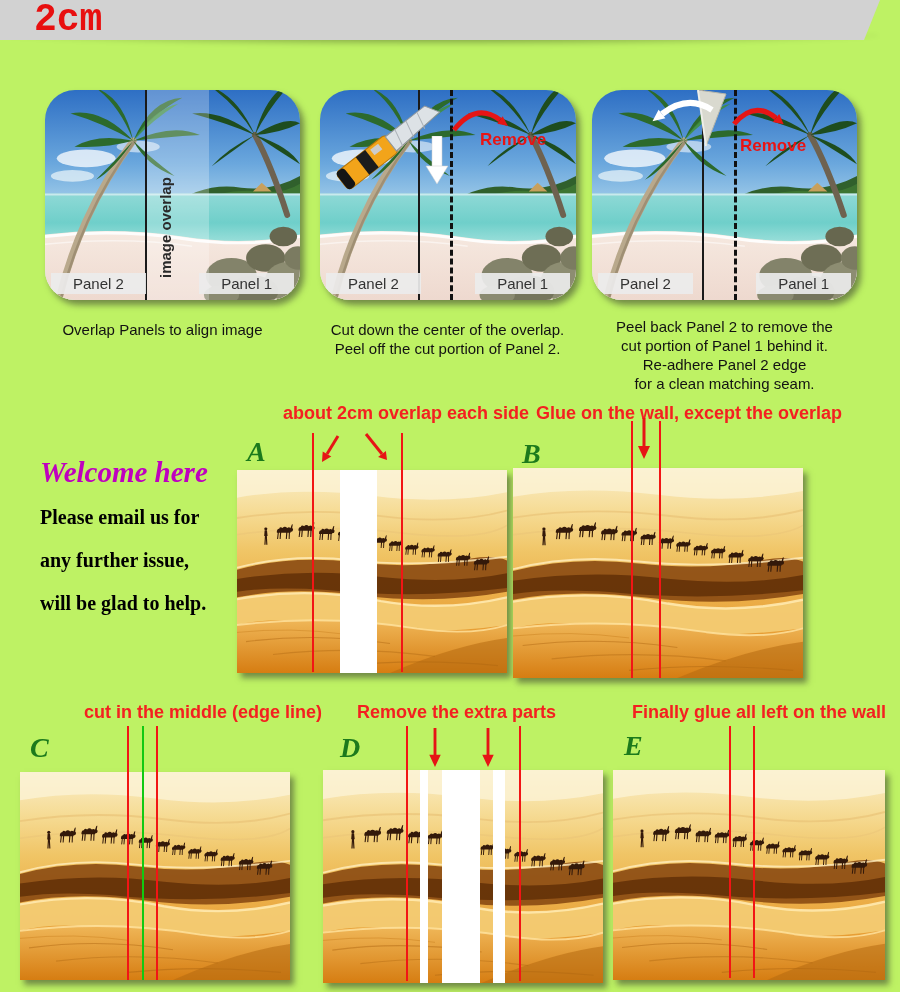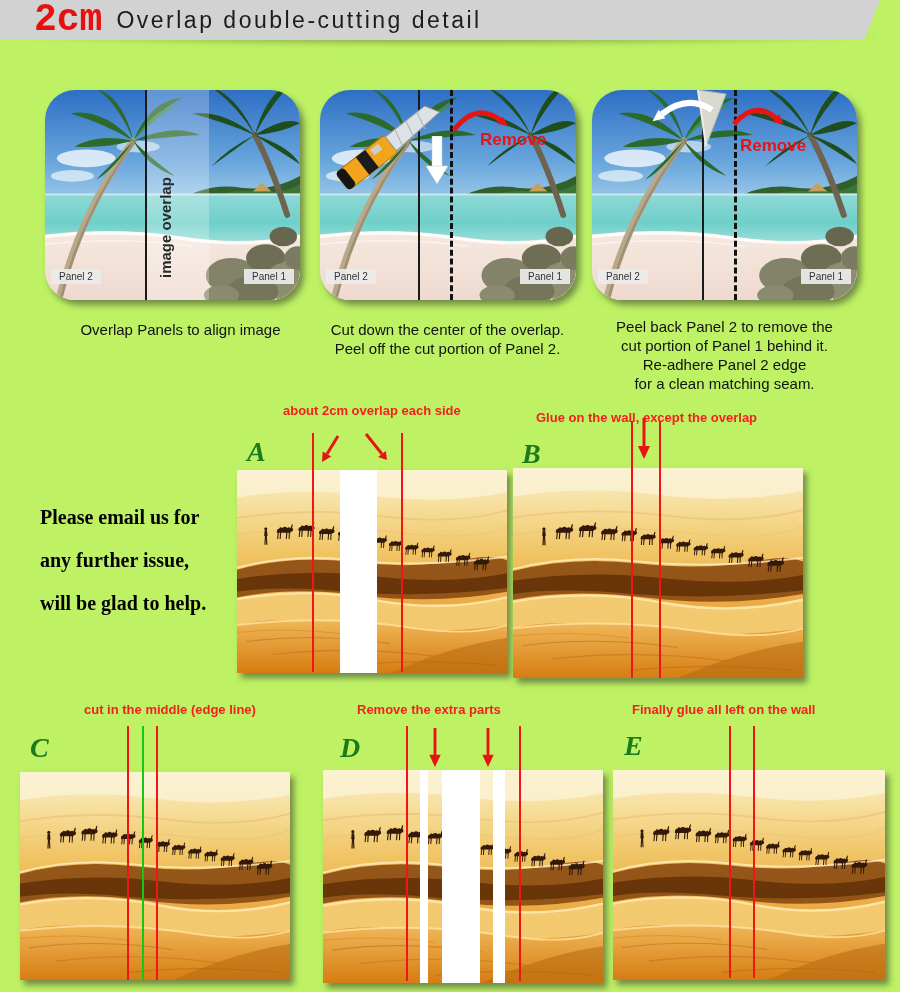--- a/index.html
+++ b/index.html
@@ -18,36 +18,36 @@
   .hdr-title{font-size:23px;color:#1c1c1c;margin-left:14px;letter-spacing:2.5px;}
 
   
   .fig{position:absolute;overflow:hidden;box-shadow:4px 5px 6px rgba(40,40,40,.5);border-radius:30px;}
   .fig svg.scene{position:absolute;left:0;top:0;width:100%;height:100%;}
   .blackline{position:absolute;top:0;bottom:0;width:2px;background:#1a1a1a;}
   .dashline{position:absolute;top:0;bottom:0;width:0;border-left:3px dashed #111;}
   .overlap-strip{position:absolute;top:0;bottom:0;background:rgba(255,255,255,.25);}
   .overlap-label{position:absolute;font-size:15px;font-weight:bold;color:#2a2a2a;
        white-space:nowrap;transform:rotate(-90deg);transform-origin:left top;}
-  .panel-tag{position:absolute;bottom:16px;background:rgba(236,236,236,.92);color:#333;
-       font-size:10px;padding:2px 8px;}
+  .panel-tag{position:absolute;bottom:6px;background:rgba(236,236,236,.92);color:#333;
+       font-size:15px;padding:2px 22px;}
   .panel-tag.left{left:6px;} .panel-tag.right{right:6px;}
   .remove{position:absolute;color:#e81414;font-weight:bold;font-size:17px;}
 
   .caption{position:absolute;font-size:15px;color:#121212;text-align:center;
        line-height:19px;white-space:pre-line;}
 
   
   .welcome-title{position:absolute;font-family:"Liberation Serif",serif;font-style:italic;
        font-weight:bold;font-size:29px;color:#bf00bf;}
   .welcome-line{position:absolute;font-family:"Liberation Serif",serif;font-weight:bold;
        font-size:20px;color:#000;}
 
   
-  .anno{position:absolute;color:#f42020;font-weight:bold;font-size:13px;white-space:nowrap;text-align:right;}
+  .anno{position:absolute;color:#f42020;font-weight:bold;font-size:18px;white-space:nowrap;text-align:right;}
   .sec-letter{position:absolute;font-family:"Liberation Serif",serif;font-style:italic;
        font-weight:bold;font-size:28px;color:#1c7a1c;}
   .desert{position:absolute;overflow:hidden;box-shadow:4px 5px 6px rgba(40,40,40,.5);}
   .desert svg.scene{position:absolute;left:0;top:0;width:100%;height:100%;}
   .gap{position:absolute;top:0;bottom:0;background:#ffffff;}
   .redline{position:absolute;width:2px;background:#f21515;}
   .greenline{position:absolute;width:2px;background:#12c912;}
   .arrow-svg{position:absolute;}
 </style>
 </head>
@@ -172,21 +172,20 @@
       </g>
     </symbol>
   </defs>
 </svg>
 
 <div id="page">
 
   <div class="hdr-shadow"></div>
   <div class="hdr">
     <span class="hdr-2cm">2cm</span>
-    <span class="hdr-title">Overlap double-cutting detail</span>
   </div>
 
   <div class="fig" style="left:45px;top:90px;width:255px;height:210px;">
     <svg class="scene" viewBox="0 0 260 215" preserveAspectRatio="none">
       <use href="#beach-scene" width="260" height="215"></use>
       </svg>
     <div class="overlap-strip" style="left:100px;width:64px;"></div>
     <div class="blackline" style="left:100px;"></div>
     <span class="overlap-label" style="left:112px;top:188px;">image overlap</span>
     <span class="panel-tag left">Panel 2</span>
@@ -240,28 +239,29 @@
     </svg>
     <svg class="arrow-svg" style="left:138px;top:8px;" width="60" height="40" viewBox="0 0 60 40">
       <path d="M4 26 Q24 2 46 20" stroke="#e61515" stroke-width="5" fill="none"></path>
       <polygon points="53.7,26.3 42.8,23.9 49.2,16.1" fill="#e61515"></polygon>
     </svg>
     <span class="remove" style="left:148px;top:46px;">Remove</span>
     <span class="panel-tag left">Panel 2</span>
     <span class="panel-tag right">Panel 1</span>
   </div>
 
-  <div class="caption" style="left:53px;top:320px;width:255px;">Overlap Panels to align image</div>
+  <div class="caption" style="left:35px;top:320px;width:255px;">Overlap Panels to align image</div>
   <div class="caption" style="left:310px;top:320px;width:275px;">Cut down the center of the overlap.
 Peel off the cut portion of Panel 2.</div>
   <div class="caption" style="left:577px;top:317px;width:295px;">Peel back Panel 2 to remove the
 cut portion of Panel 1 behind it.
 Re-adhere Panel 2 edge
 for a clean matching seam.</div>
 
+  <div class="welcome-title" style="left:40px;top:456px;">Welcome here</div>
   <div class="welcome-line" style="left:40px;top:506px;">Please email us for</div>
   <div class="welcome-line" style="left:40px;top:549px;">any further issue,</div>
   <div class="welcome-line" style="left:40px;top:592px;">will be glad to help.</div>
 
   <div class="anno" style="left:283px;top:403px;">about 2cm overlap each side</div>
   <div class="sec-letter" style="left:247px;top:436px;">A</div>
   <div class="desert" style="left:237px;top:470px;width:270px;height:203px;">
     <svg class="scene" viewBox="0 0 300 220" preserveAspectRatio="none">
       <use href="#desert-scene" width="300" height="220"></use>
       </svg>
@@ -271,21 +271,21 @@
   <div class="redline" style="left:401px;top:433px;height:239px;"></div>
   <svg class="arrow-svg" style="left:316px;top:434px;" width="28" height="32" viewBox="0 0 28 32">
     <line x1="22" y1="2" x2="11" y2="20" stroke="#e61515" stroke-width="3"></line>
     <polygon points="6,28 6.7,17.4 15.3,22.6" fill="#e61515"></polygon>
   </svg>
   <svg class="arrow-svg" style="left:362px;top:432px;" width="32" height="32" viewBox="0 0 32 32">
     <line x1="4" y1="2" x2="20" y2="22" stroke="#e61515" stroke-width="3"></line>
     <polygon points="25,28 16.1,25.1 23.9,18.9" fill="#e61515"></polygon>
   </svg>
 
-  <div class="anno" style="left:536px;top:403px;margin-top:7px;">Glue on the wall, except the overlap</div>
+  <div class="anno" style="left:536px;top:403px;">Glue on the wall, except the overlap</div>
   <div class="sec-letter" style="left:522px;top:438px;">B</div>
   <div class="desert" style="left:513px;top:468px;width:290px;height:210px;">
     <svg class="scene" viewBox="0 0 300 220" preserveAspectRatio="none">
       <use href="#desert-scene" width="300" height="220"></use>
       </svg>
   </div>
   <div class="redline" style="left:631px;top:421px;height:257px;"></div>
   <div class="redline" style="left:659px;top:421px;height:257px;"></div>
   <svg class="arrow-svg" style="left:636px;top:418px;" width="16" height="42" viewBox="0 0 16 42">
     <line x1="8" y1="0" x2="8" y2="30" stroke="#e61515" stroke-width="3"></line>

